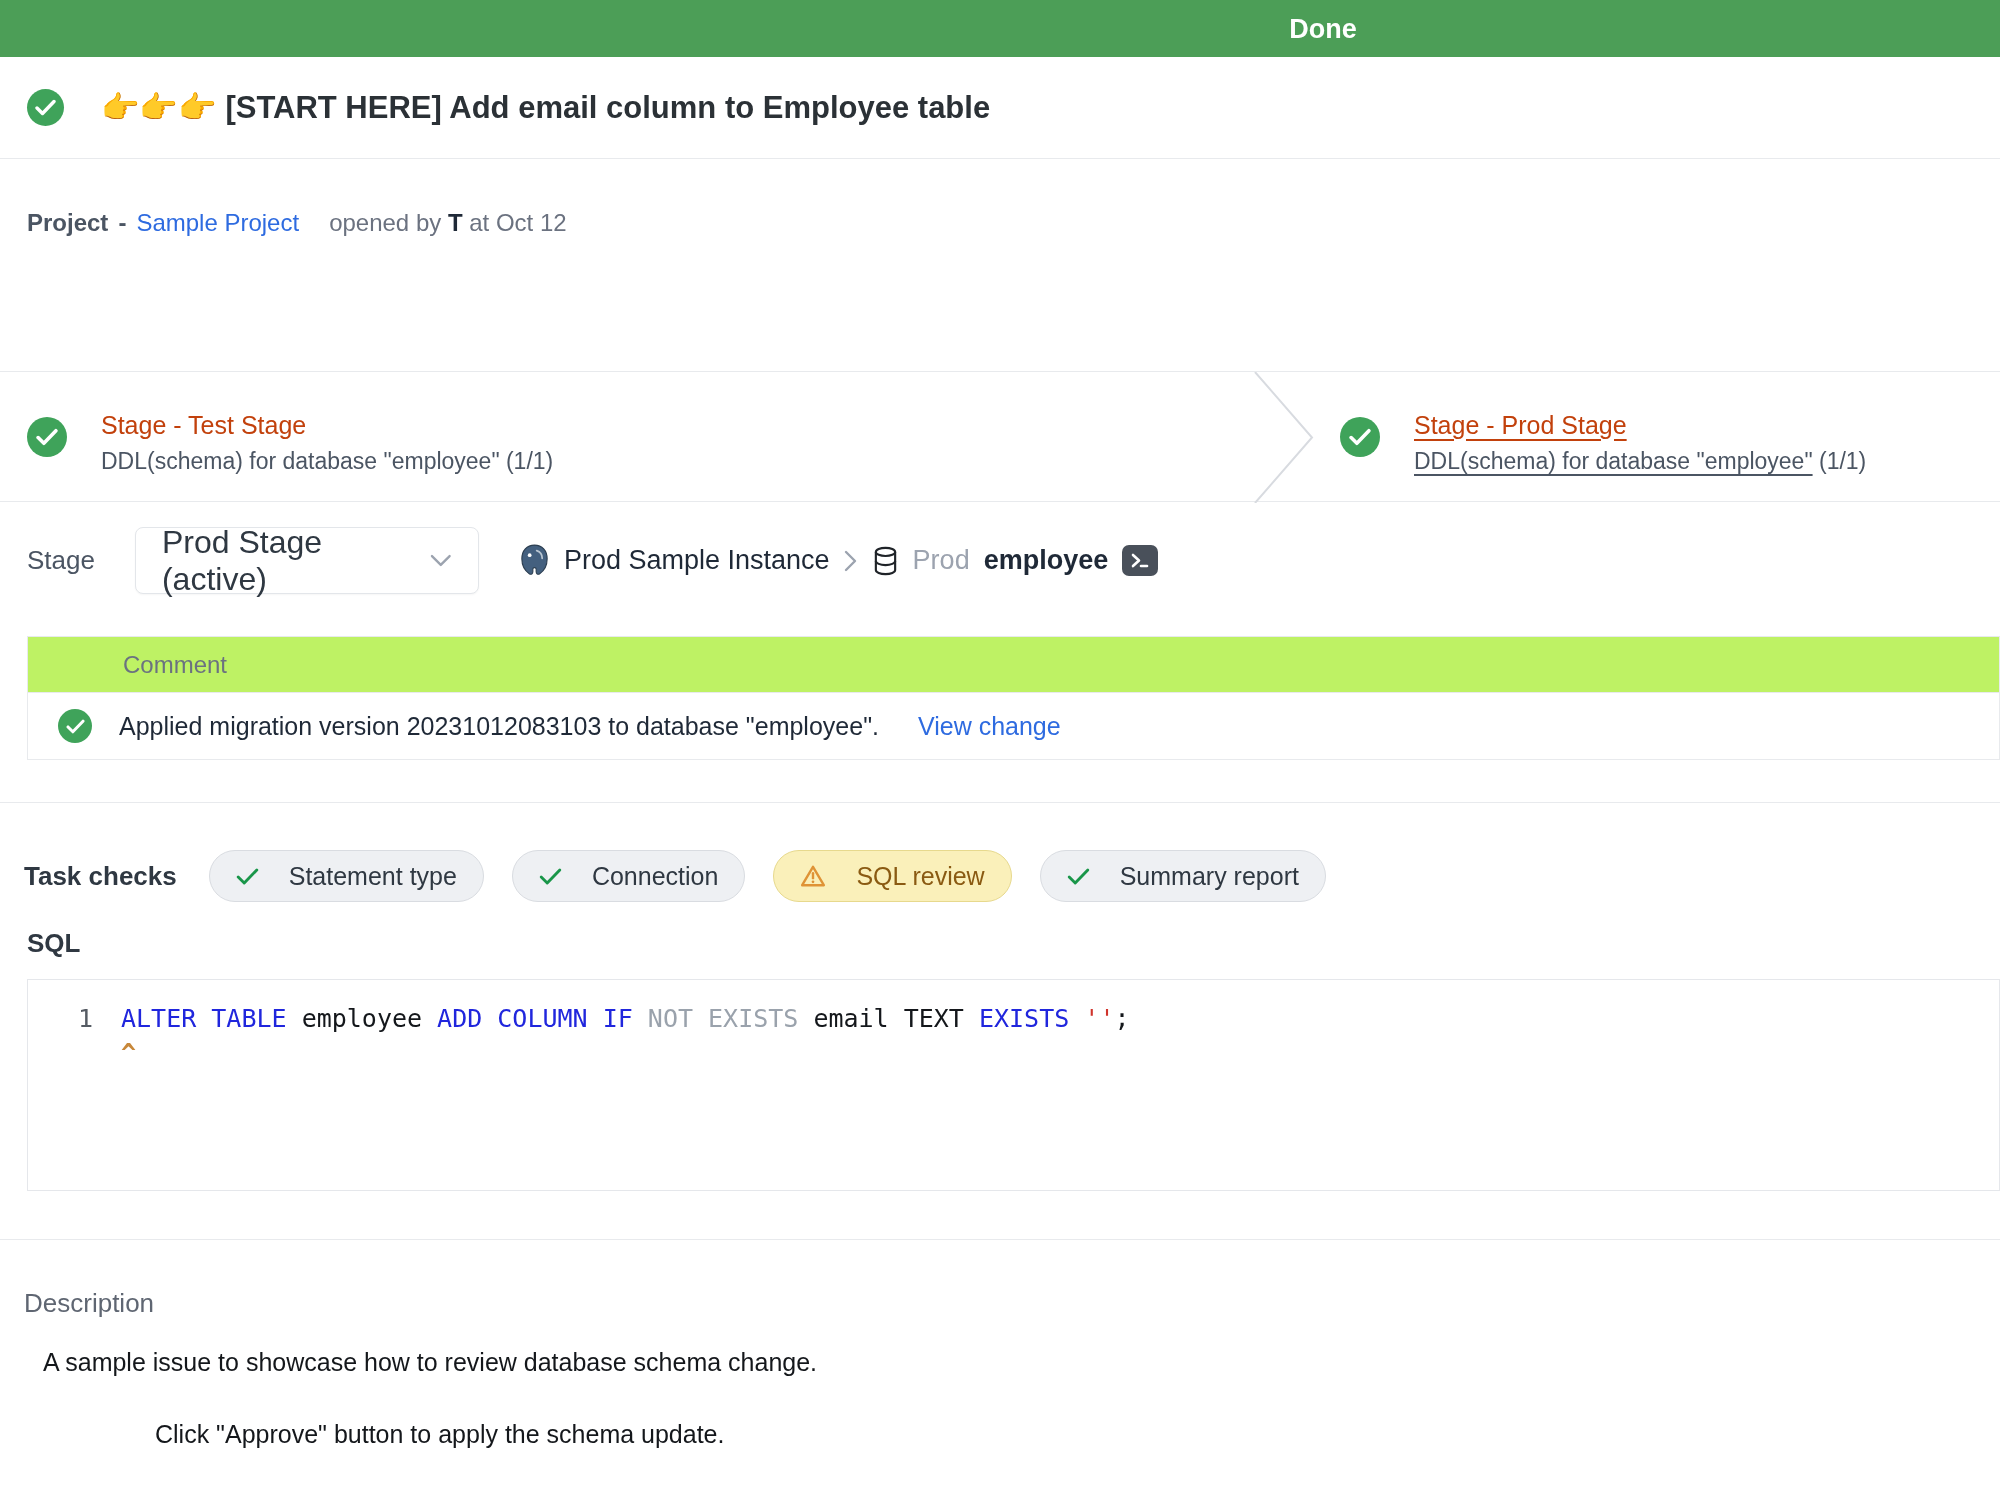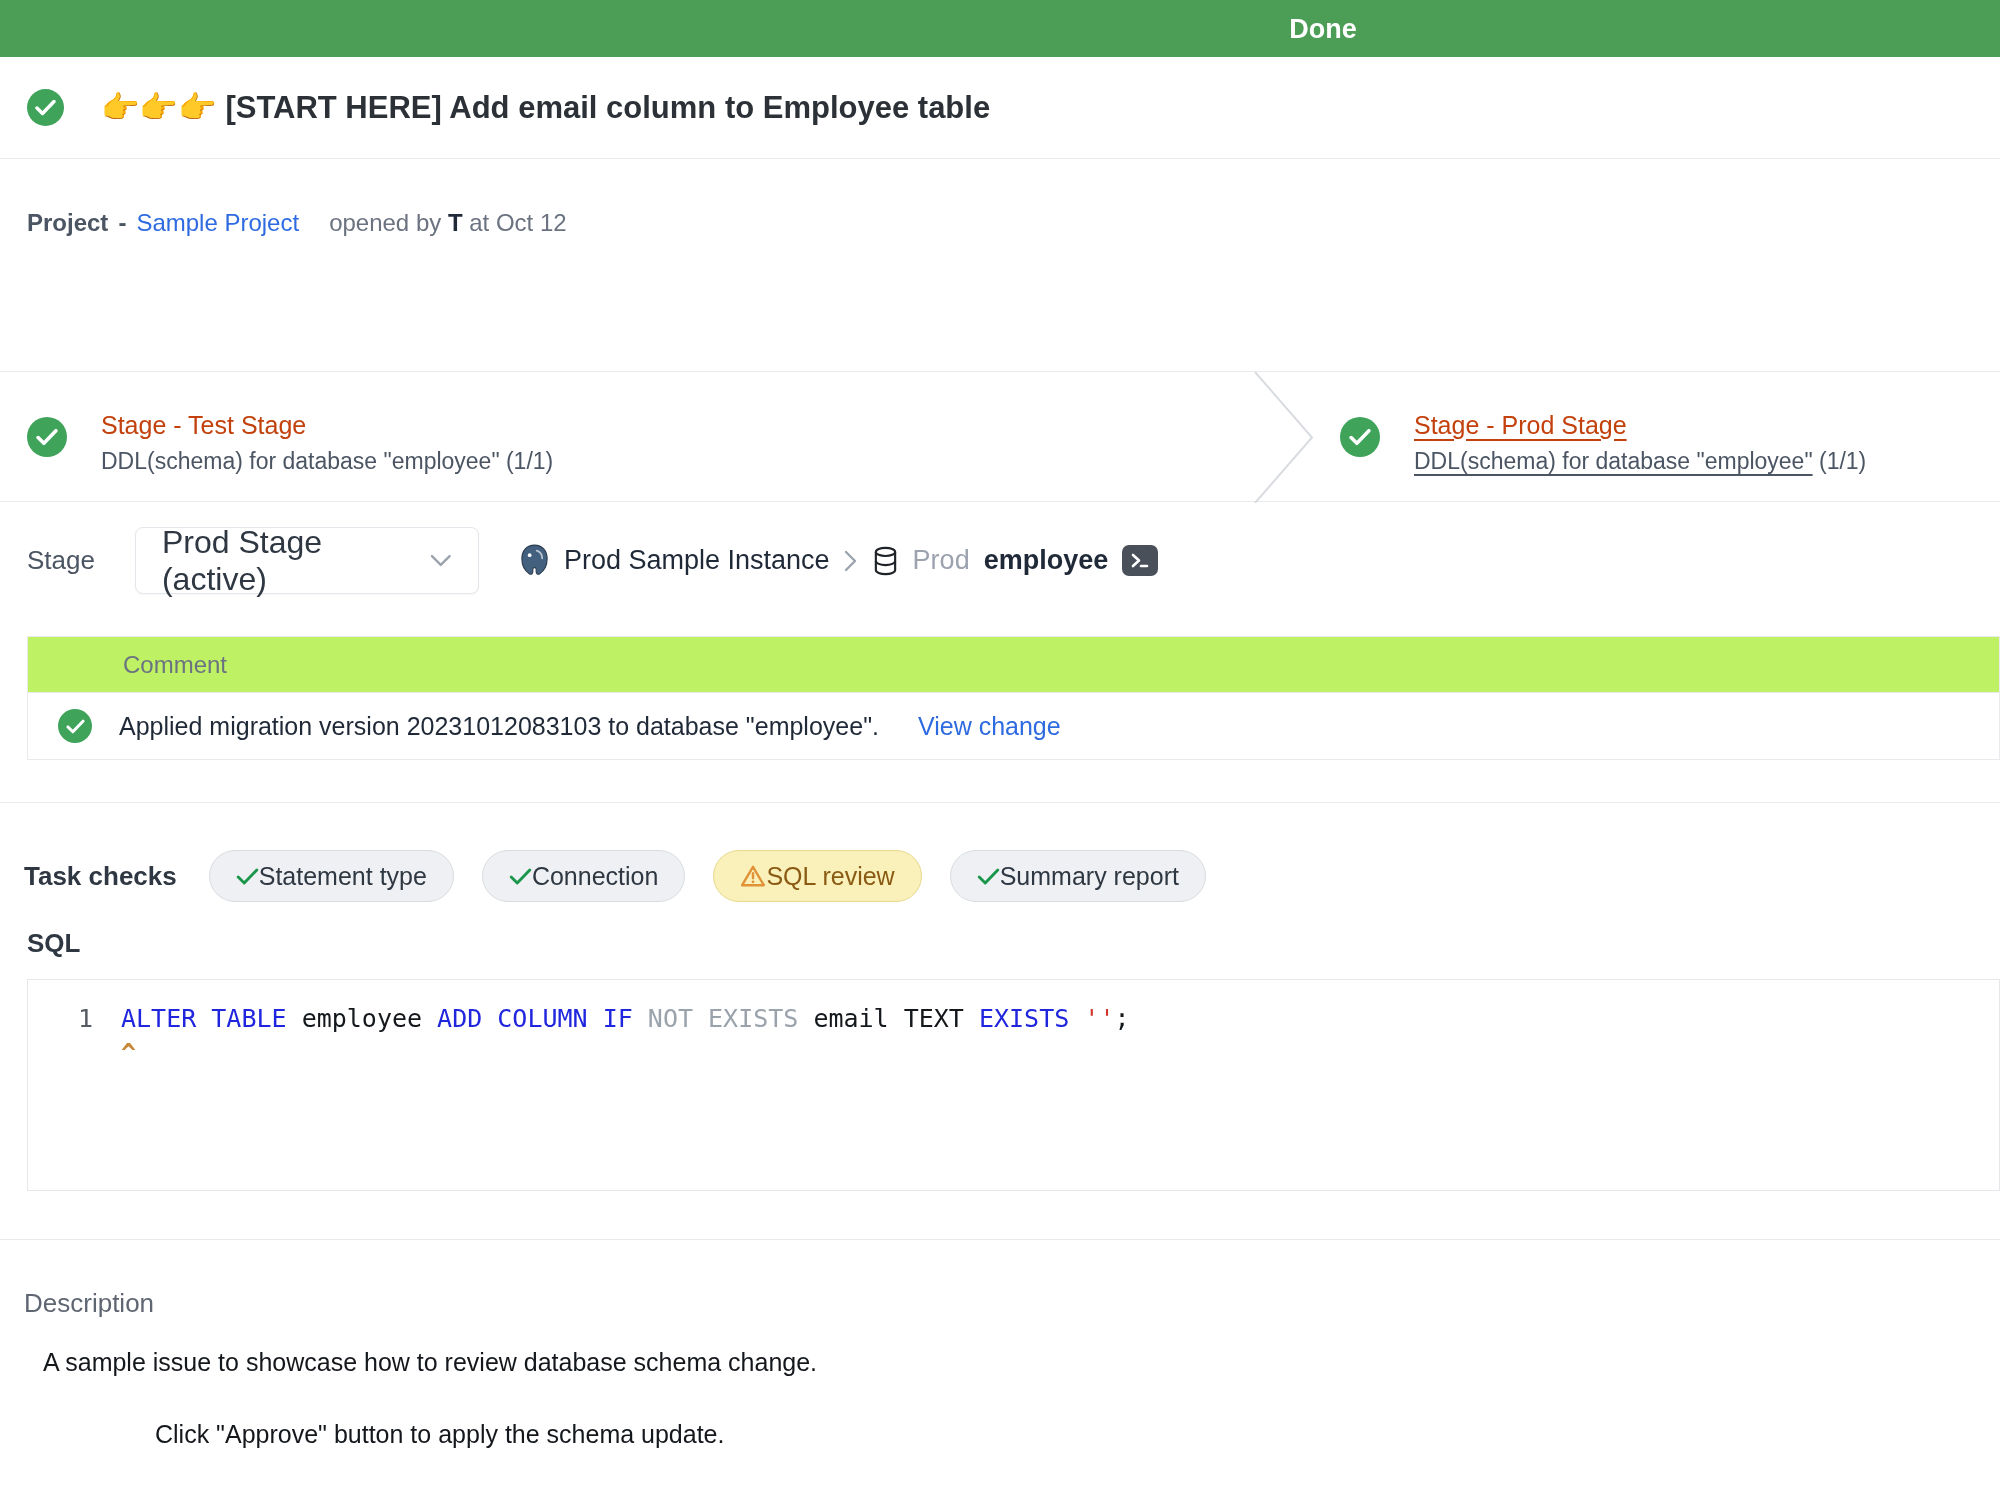--- a/index.html
+++ b/index.html
@@ -68,21 +68,21 @@
 
   .divider { border-top:1px solid #e8eaed; }
   .div-1 { margin-top:42px; }
   .div-2 { margin-top:48px; }
   .div-3 { margin-top:52px; }
 
   
   .task-row { margin:43px 0 0 24px; display:flex; align-items:center; height:60px; }
   .task-label { font-size:26px; font-weight:600; color:#2f3842; margin-right:32px; }
   .pill { height:52px; border-radius:26px; padding:0 26px; margin-right:28px;
-          display:flex; align-items:center; gap:0; font-size:25px; cursor:pointer;
+          display:flex; align-items:center; gap:30px; font-size:25px; cursor:pointer;
           background:#eef0f3; border:1px solid #d9dce1; color:#2f3842; }
   .pill.warning { background:#faf0ba; border-color:#e7d98d; color:#8a5a12; }
 
   
   .sql-heading { margin:22px 0 0 27px; font-size:26px; font-weight:600; color:#2f3842; height:30px; }
   .code-box { margin:21px 0 0 27px; width:calc(100% - 27px); height:212px;
               border:1px solid #e5e7eb; background:#fff; padding-top:22px;
               font-family:"DejaVu Sans Mono", monospace; font-size:25px; }
   .code-line { display:flex; line-height:34px; white-space:pre; }
   .gutter { width:93px; text-align:right; padding-right:28px; color:#555b63; flex:none; }

